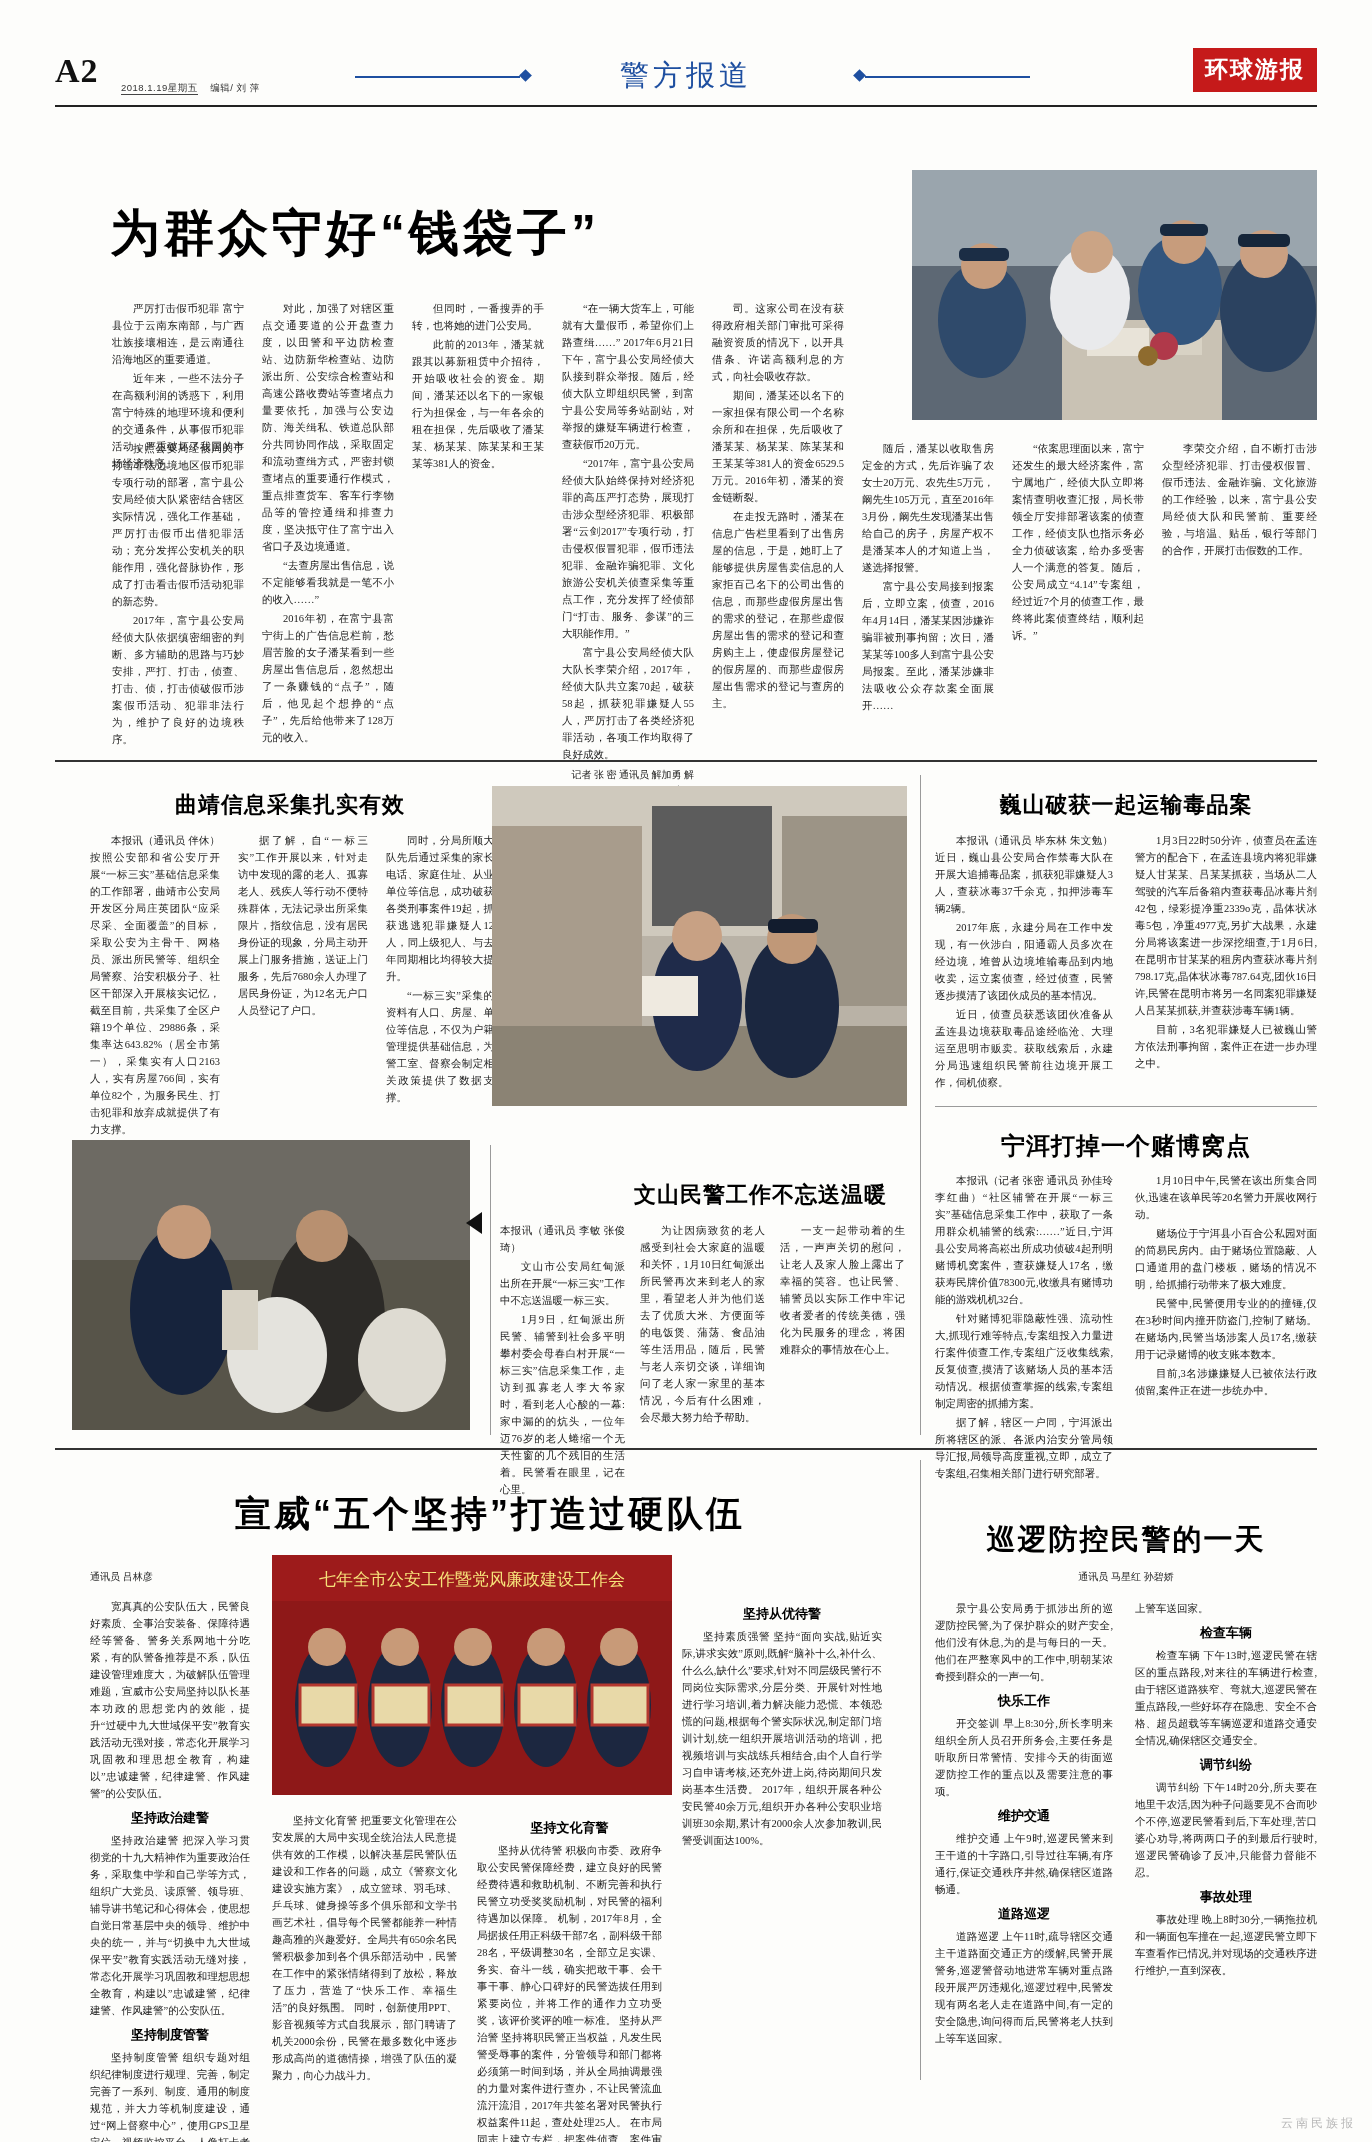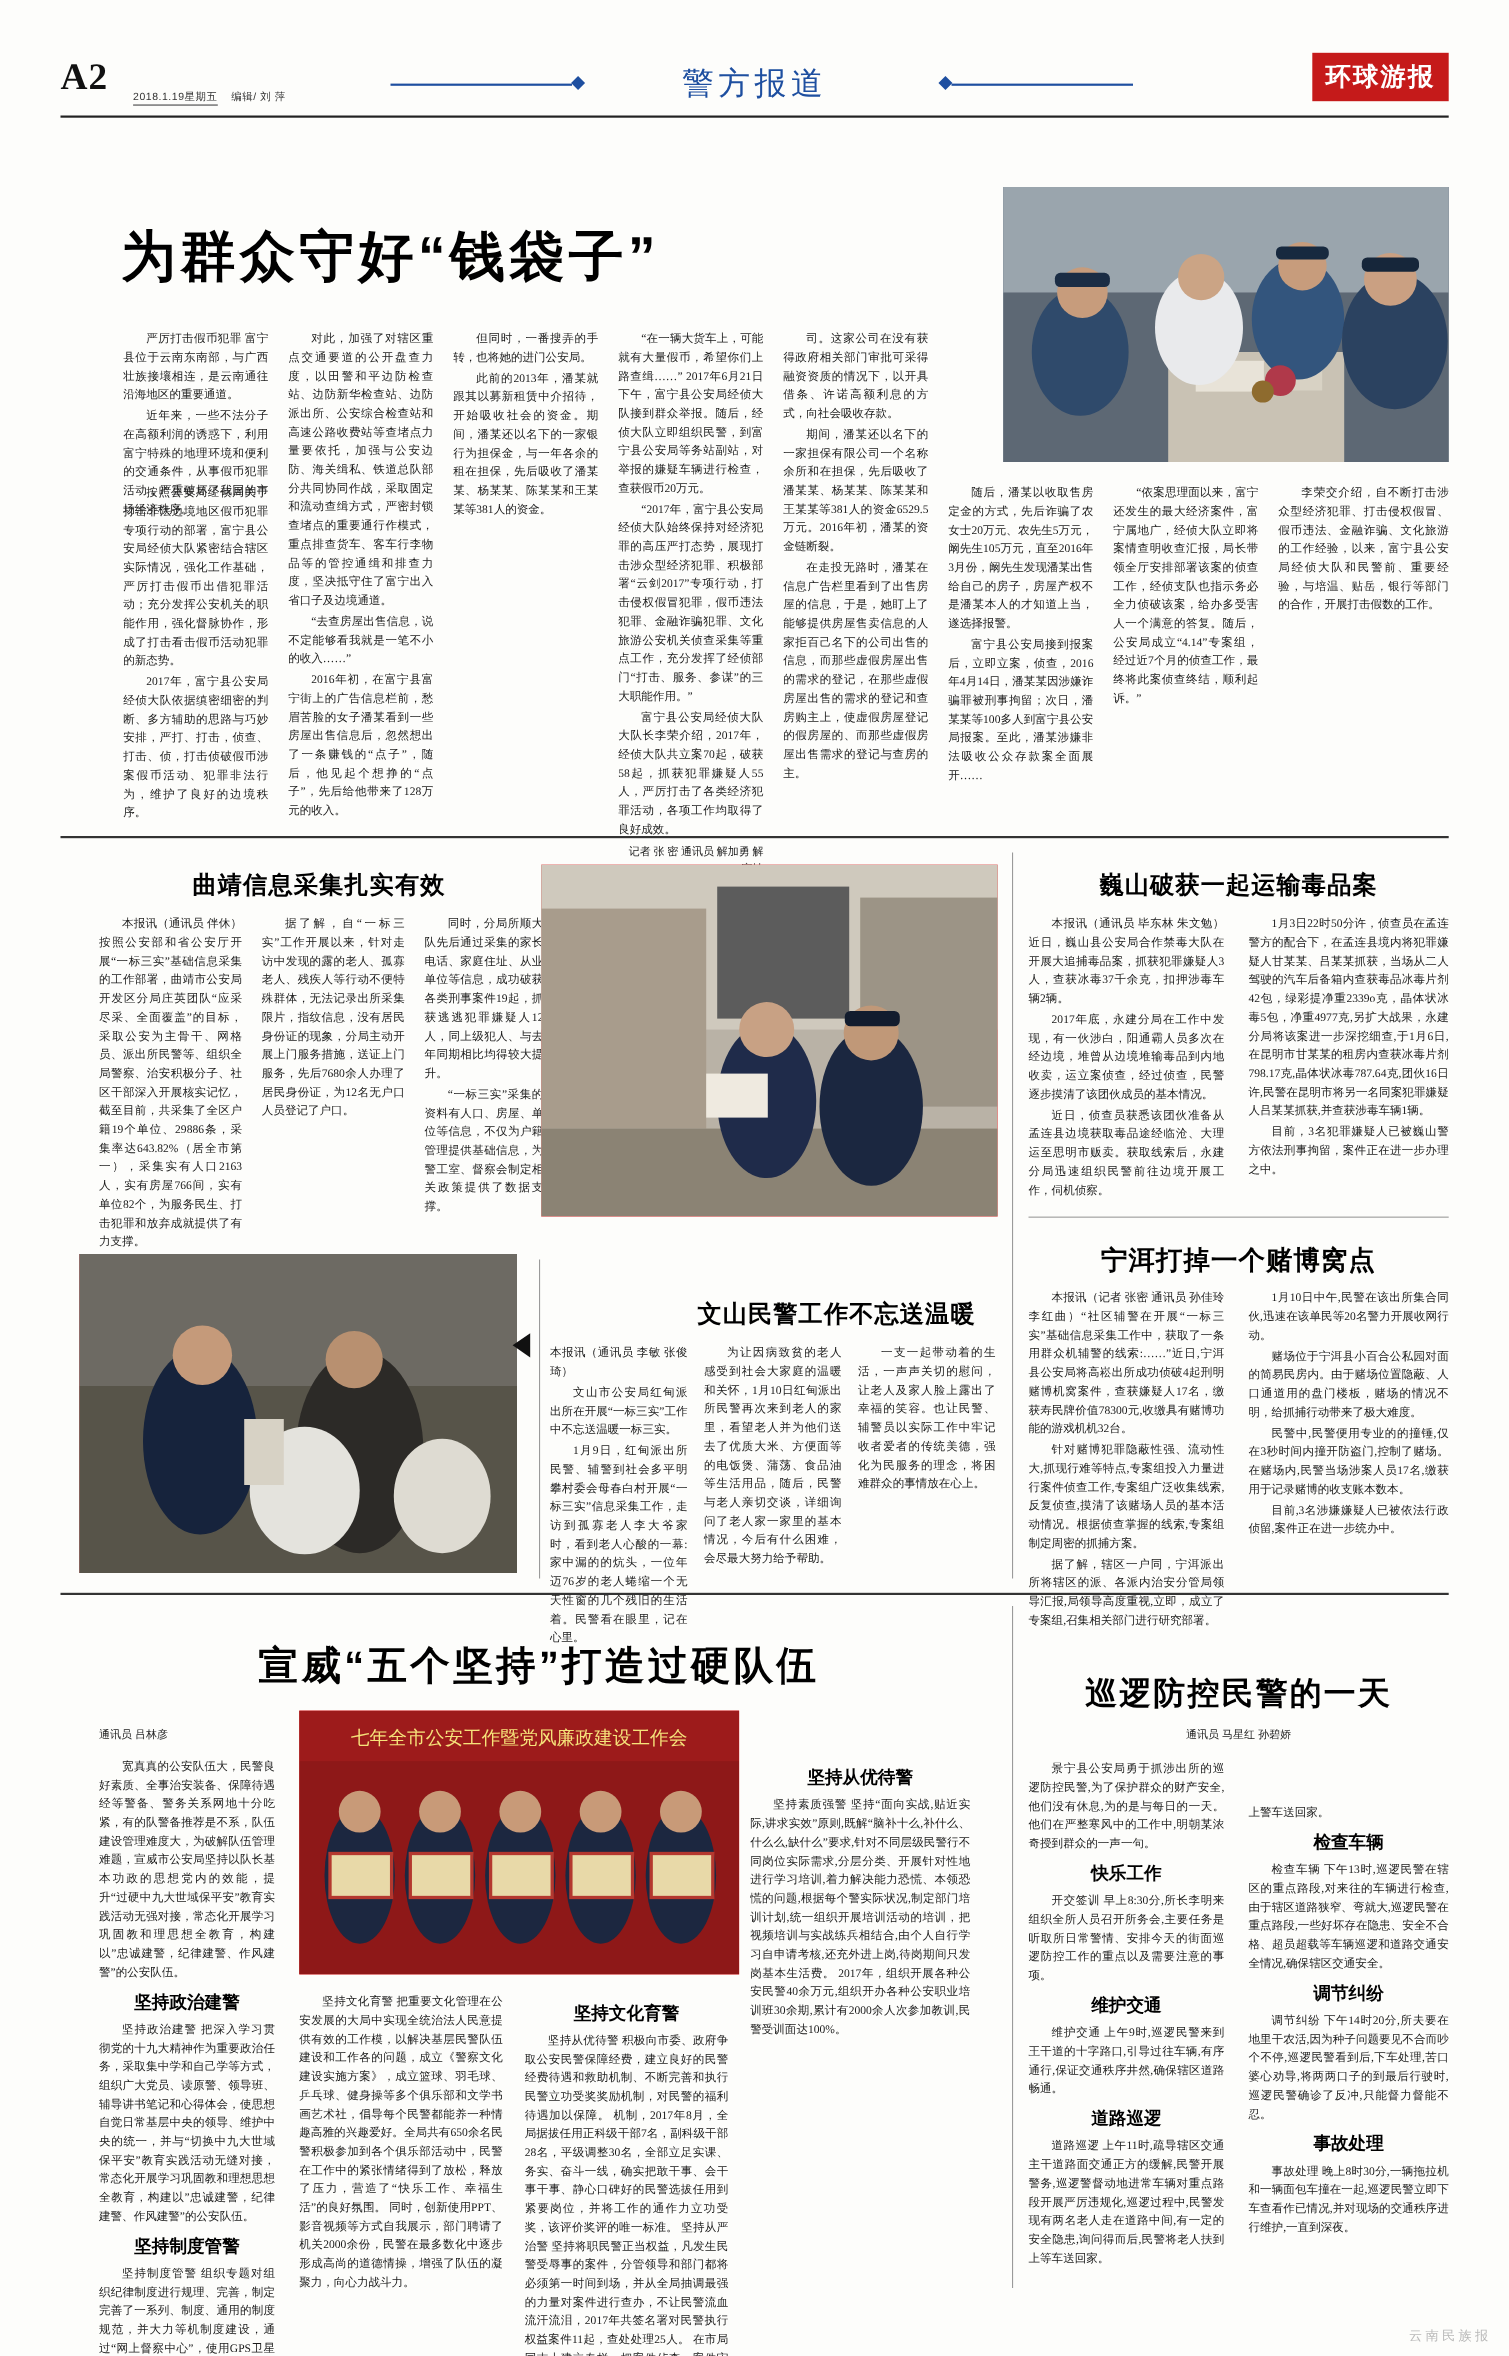--- a/index.html
+++ b/index.html
@@ -77,22 +77,22 @@
   }
   .vline{ position:absolute; width:1px; background:#9a9a9a;}
   .hline{ position:absolute; height:1px; background:#9a9a9a;}
   .thickline{ position:absolute; height:2px; background:#333;}
 
   
   .photo{ position:absolute; overflow:hidden; background:#ef4444;}
   .photo .sky{position:absolute;left:0;top:0;width:100%;height:100%;}
 
   .sub-h{
-    font-family:Liberation Sans, sans-serif;
-    font-weight:bold; font-size:16px; color:#000;
+    font-family:Liberation Mono, monospace;
+    font-weight:bold; font-size:13px; color:#000;
     text-align:center; margin:6px 0 3px 0; text-indent:0;
   }
 
   .wm{
     position:absolute; right:16px; bottom:10px;
     font-size:12px; color:#b9b9b9; letter-spacing:3px;
     font-family:"Liberation Sans", sans-serif;
   }
 </style>
 </head>
@@ -351,21 +351,21 @@
     <div class="sub-h">快乐工作</div>
     <p>开交签训
 早上8:30分,所长李明来组织全所人员召开所务会,主要任务是听取所日常警情、安排今天的街面巡逻防控工作的重点以及需要注意的事项。</p>
     <div class="sub-h">维护交通</div>
     <p>维护交通
 上午9时,巡逻民警来到王干道的十字路口,引导过往车辆,有序通行,保证交通秩序井然,确保辖区道路畅通。</p>
     <div class="sub-h">道路巡逻</div>
     <p>道路巡逻
 上午11时,疏导辖区交通主干道路面交通正方的缓解,民警开展警务,巡逻警督动地进常车辆对重点路段开展严厉违规化,巡逻过程中,民警发现有两名老人走在道路中间,有一定的安全隐患,询问得而后,民警将老人扶到上等车送回家。</p>
   </div>
-  <div class="col" style="left:1135px; top:1640px; width:182px; height:470px;">
+  <div class="col" style="left:1135px; top:1600px; width:182px; height:470px;">
     <p style="text-indent:0">上警车送回家。</p>
     <div class="sub-h">检查车辆</div>
     <p>检查车辆
 下午13时,巡逻民警在辖区的重点路段,对来往的车辆进行检查,由于辖区道路狭窄、弯就大,巡逻民警在重点路段,一些好坏存在隐患、安全不合格、超员超载等车辆巡逻和道路交通安全情况,确保辖区交通安全。</p>
     <div class="sub-h">调节纠纷</div>
     <p>调节纠纷
 下午14时20分,所夫要在地里干农活,因为种子问题要见不合而吵个不停,巡逻民警看到后,下车处理,苦口婆心劝导,将两两口子的到最后行驶时,巡逻民警确诊了反冲,只能督力督能不忍。</p>
     <div class="sub-h">事故处理</div>
     <p>事故处理
 晚上8时30分,一辆拖拉机和一辆面包车撞在一起,巡逻民警立即下车查看作已情况,并对现场的交通秩序进行维护,一直到深夜。</p>

